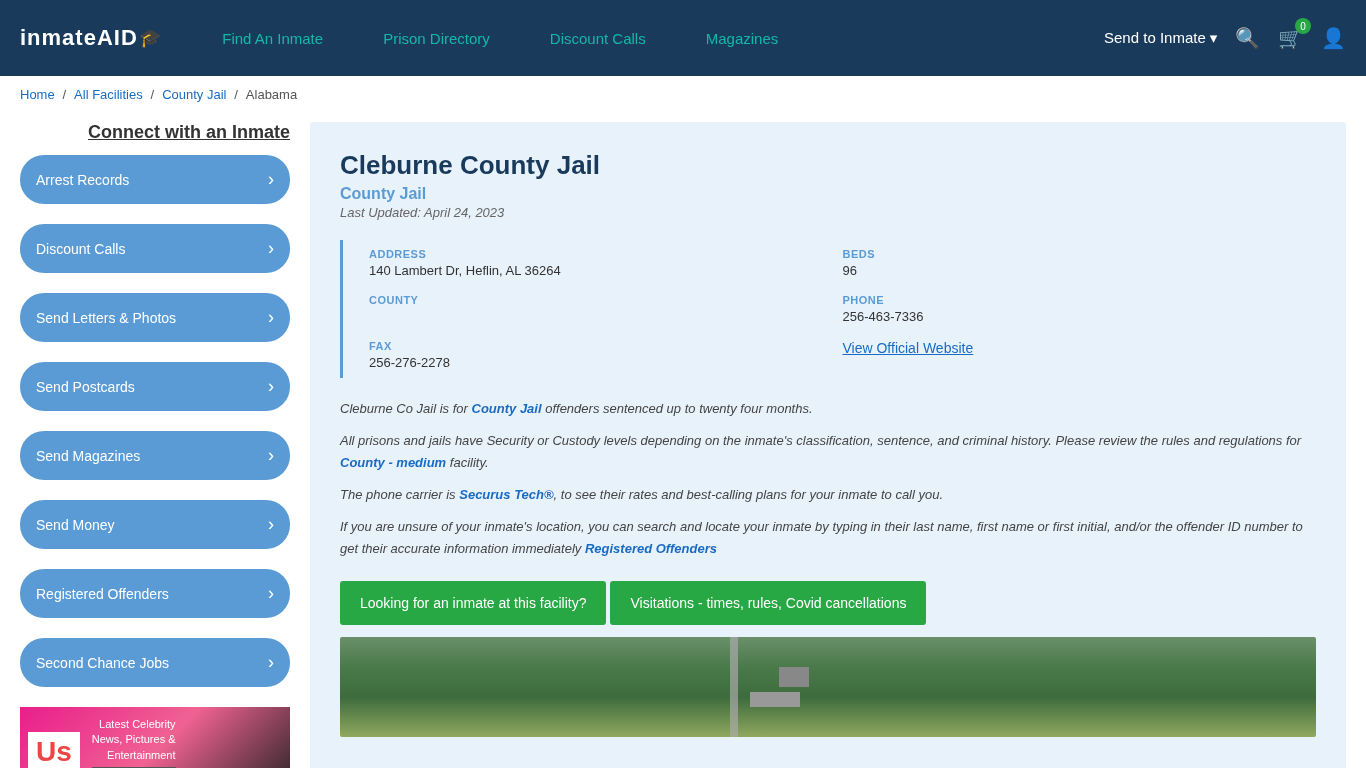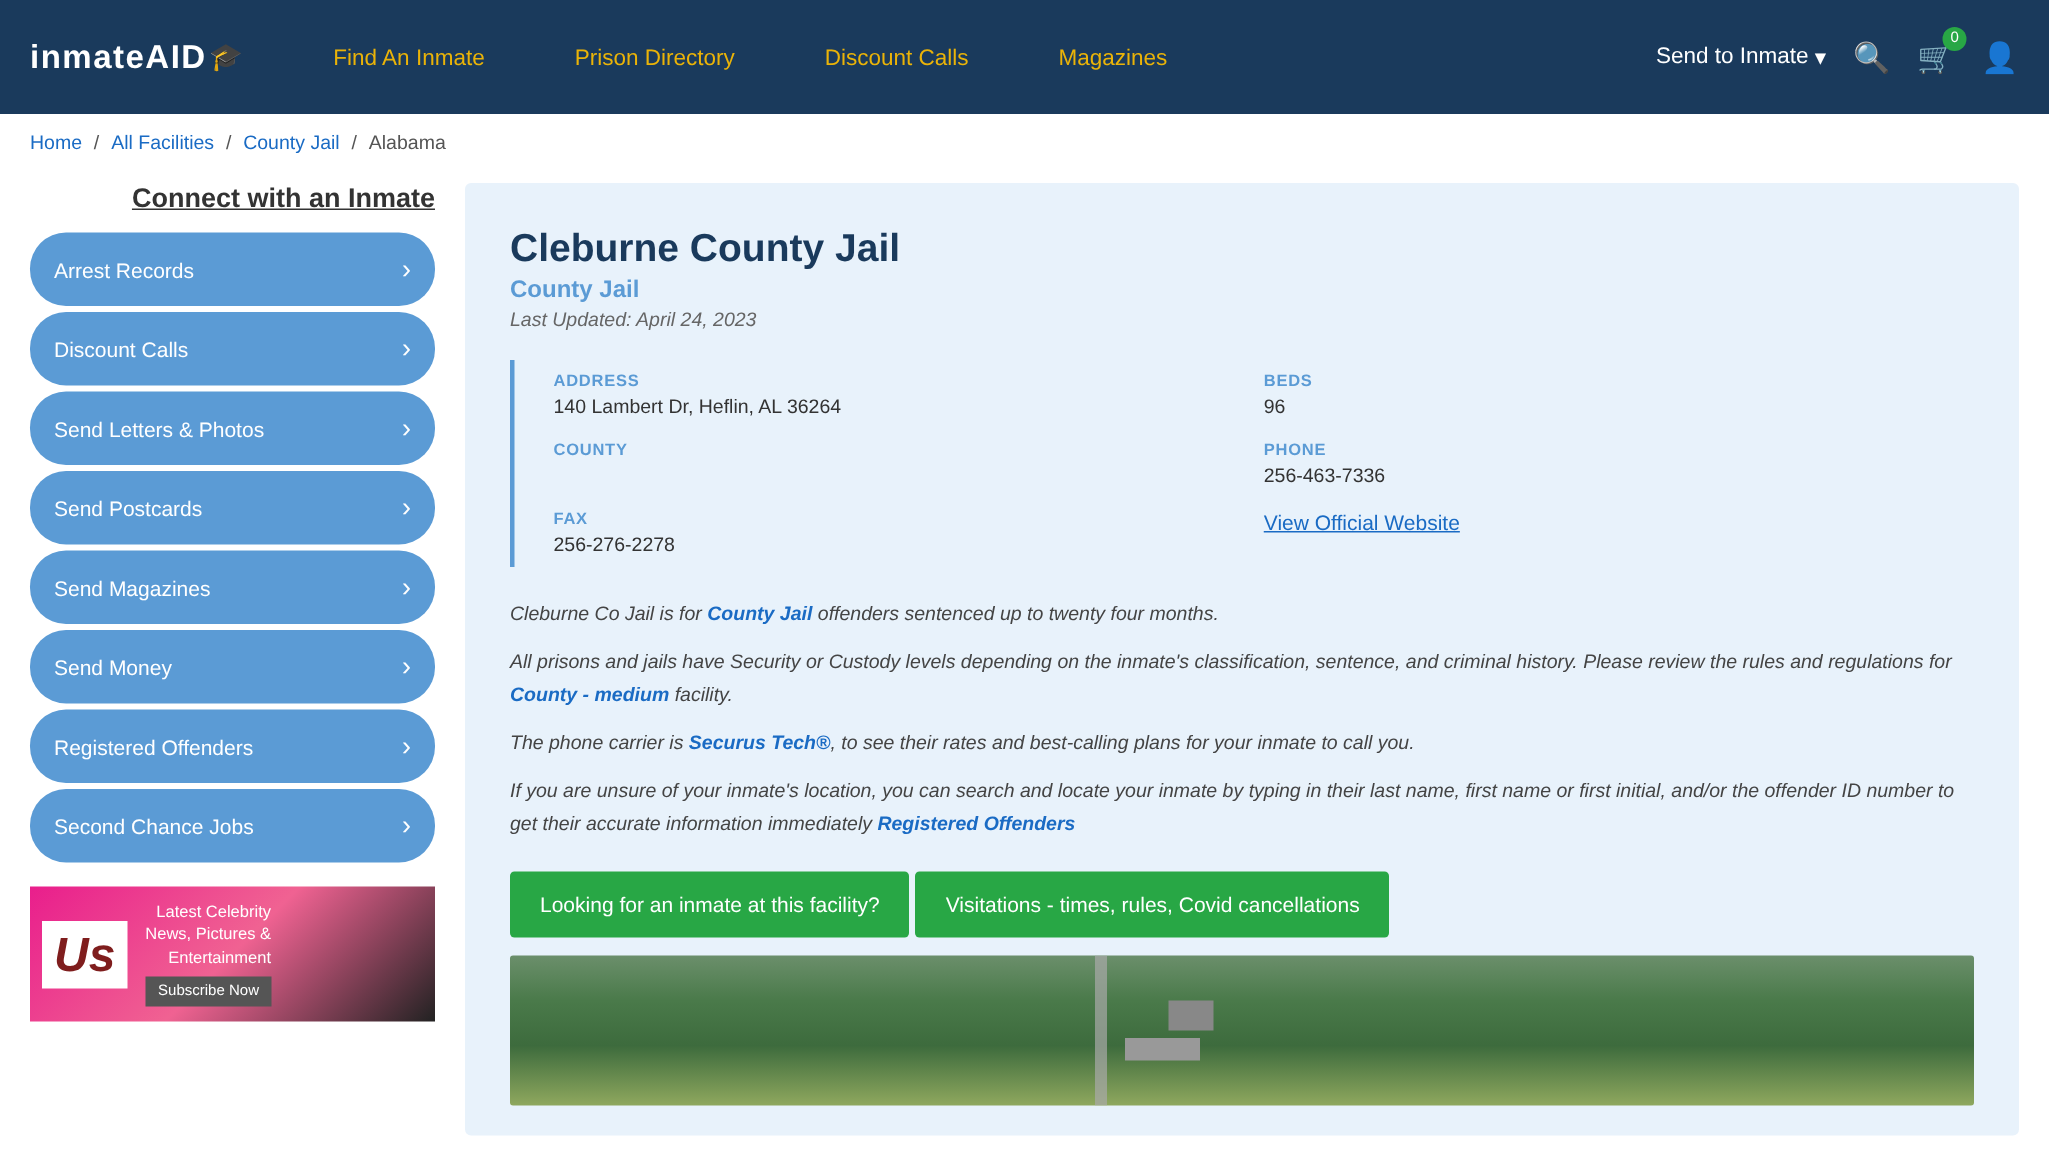--- a/index.html
+++ b/index.html
@@ -29,21 +29,21 @@
       font-size: 18px;
       margin-left: 2px;
     }
     .nav {
       display: flex;
       align-items: center;
       flex: 1;
       gap: 0;
     }
     .nav-item {
-      color: #eab308;
+      color: #14b8a6;
       text-decoration: none;
       padding: 0 30px;
       font-size: 15px;
       cursor: pointer;
       height: 56px;
       display: flex;
       align-items: center;
     }
     .nav-right {
       display: flex;
@@ -119,21 +119,21 @@
       margin-bottom: 12px;
       color: #333;
     }
     .sidebar-item {
       background: #5b9bd5;
       color: #fff;
       display: flex;
       align-items: center;
       justify-content: space-between;
       padding: 14px 16px;
-      margin-bottom: 4px;
+      margin-bottom: 20px;
       cursor: pointer;
       font-size: 14px;
       font-weight: 500;
       border-radius: 24px;
     }
     .sidebar-chevron {
       font-size: 18px;
       color: #fff;
     }
 
@@ -353,21 +353,21 @@
       <span>Registered Offenders</span>
       <span class="sidebar-chevron">›</span>
     </div>
     <div class="sidebar-item">
       <span>Second Chance Jobs</span>
       <span class="sidebar-chevron">›</span>
     </div>
 
     <div class="ad-box">
       <div style="background:#fff;margin:8px;padding:4px 8px;flex-shrink:0;">
-        <span style="color:#7f1d1d;font-size:32px;font-weight:900;font-style:italic;">Us</span>
+        <span style="color:#ef4444;font-size:28px;font-weight:900;">Us</span>
       </div>
       <div class="ad-text">
         <div>Latest Celebrity</div>
         <div>News, Pictures &amp;</div>
         <div>Entertainment</div>
         <div class="ad-subscribe">Subscribe Now</div>
       </div>
     </div>
   </aside>
 

